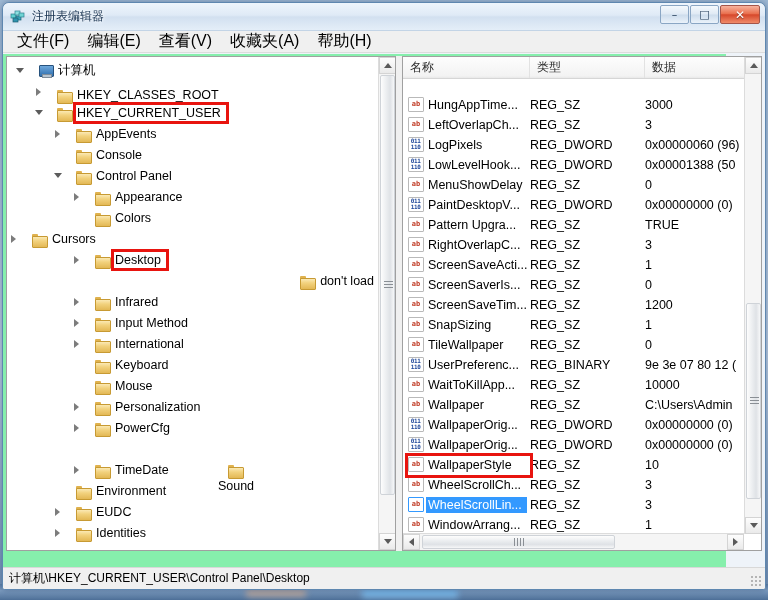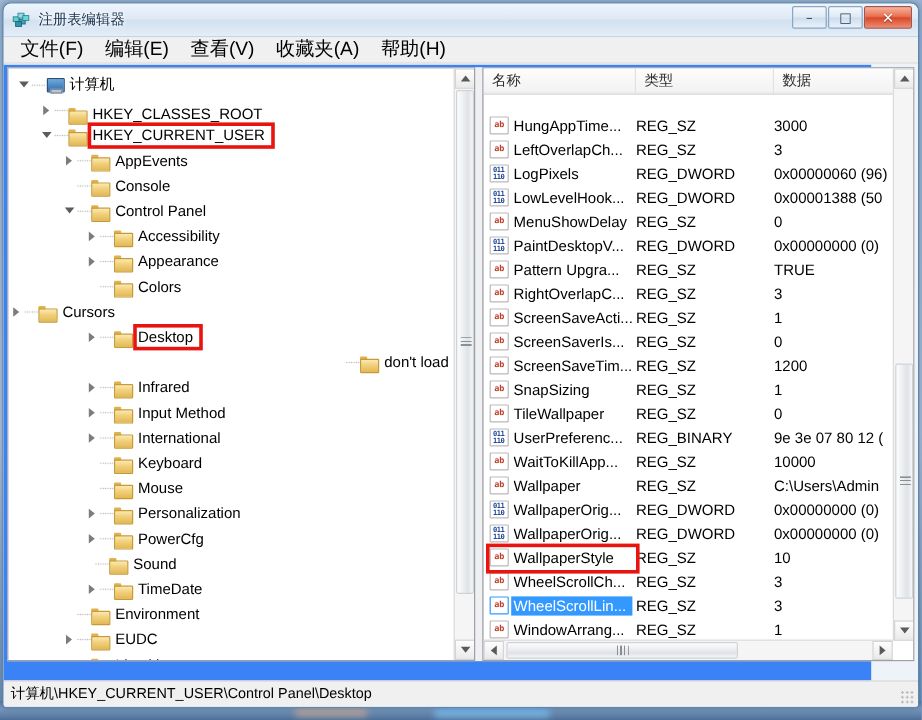--- a/index.html
+++ b/index.html
@@ -90,21 +90,21 @@
     font-size: 16px; color: #000;
     padding: 2px 9px;
     cursor: default;
     white-space: nowrap;
   }
 
   
   #client {
     position: absolute; left: 0; top: 51px;
     width: 723px; height: 517px;
-    background: #3b82f6;
+    background: #86efac;
     padding: 2px 3px 0 3px;
   }
   #panes { position: relative; width: 756px; height: 495px; }
 
   .pane {
     position: absolute; top: 0;
     background: #fff;
     border: 1px solid #a0a0a0;
     overflow: hidden;
   }
@@ -421,28 +421,20 @@
                 <div class="dots"></div>
                 <div class="folder"></div>
                 <span class="tlabel">Control Panel</span>
               </div>
               <div class="tnode" style="padding-left: 63px;">
                 <div class="twist closed">
                   <i></i>
                 </div>
                 <div class="dots"></div>
                 <div class="folder"></div>
-                <span class="tlabel">Accessibility</span>
-              </div>
-              <div class="tnode" style="padding-left: 63px;">
-                <div class="twist closed">
-                  <i></i>
-                </div>
-                <div class="dots"></div>
-                <div class="folder"></div>
                 <span class="tlabel">Appearance</span>
               </div>
               <div class="tnode" style="padding-left: 63px;">
                 <div class="twist leaf"></div>
                 <div class="dots"></div>
                 <div class="folder"></div>
                 <span class="tlabel">Colors</span>
               </div>
               <div class="tnode" style="">
                 <div class="twist closed">
@@ -511,21 +503,21 @@
                 <span class="tlabel">Personalization</span>
               </div>
               <div class="tnode" style="padding-left: 63px;">
                 <div class="twist closed">
                   <i></i>
                 </div>
                 <div class="dots"></div>
                 <div class="folder"></div>
                 <span class="tlabel">PowerCfg</span>
               </div>
-              <div class="tnode" style="padding-left: 59px;">
+              <div class="tnode" style="padding-left: 91px; flex-direction: column;">
                 <div class="twist leaf"></div>
                 <div class="dots"></div>
                 <div class="folder"></div>
                 <span class="tlabel">Sound</span>
               </div>
               <div class="tnode" style="padding-left: 63px;">
                 <div class="twist closed">
                   <i></i>
                 </div>
                 <div class="dots"></div>

